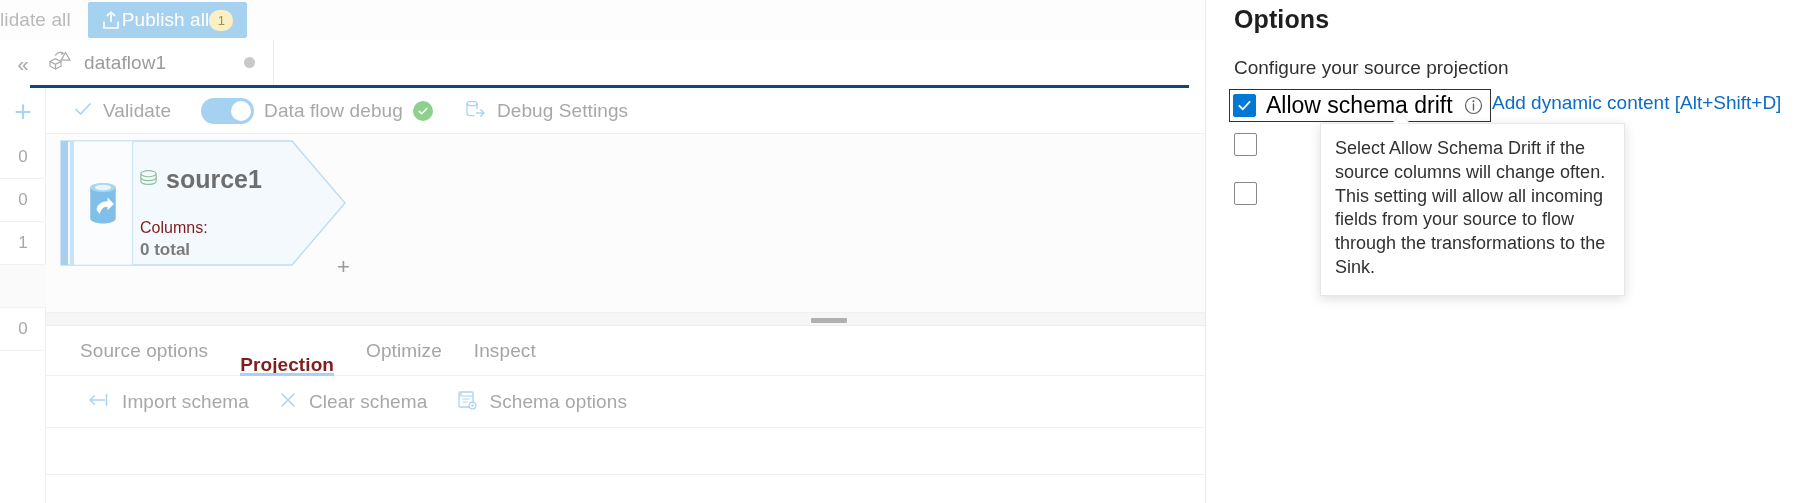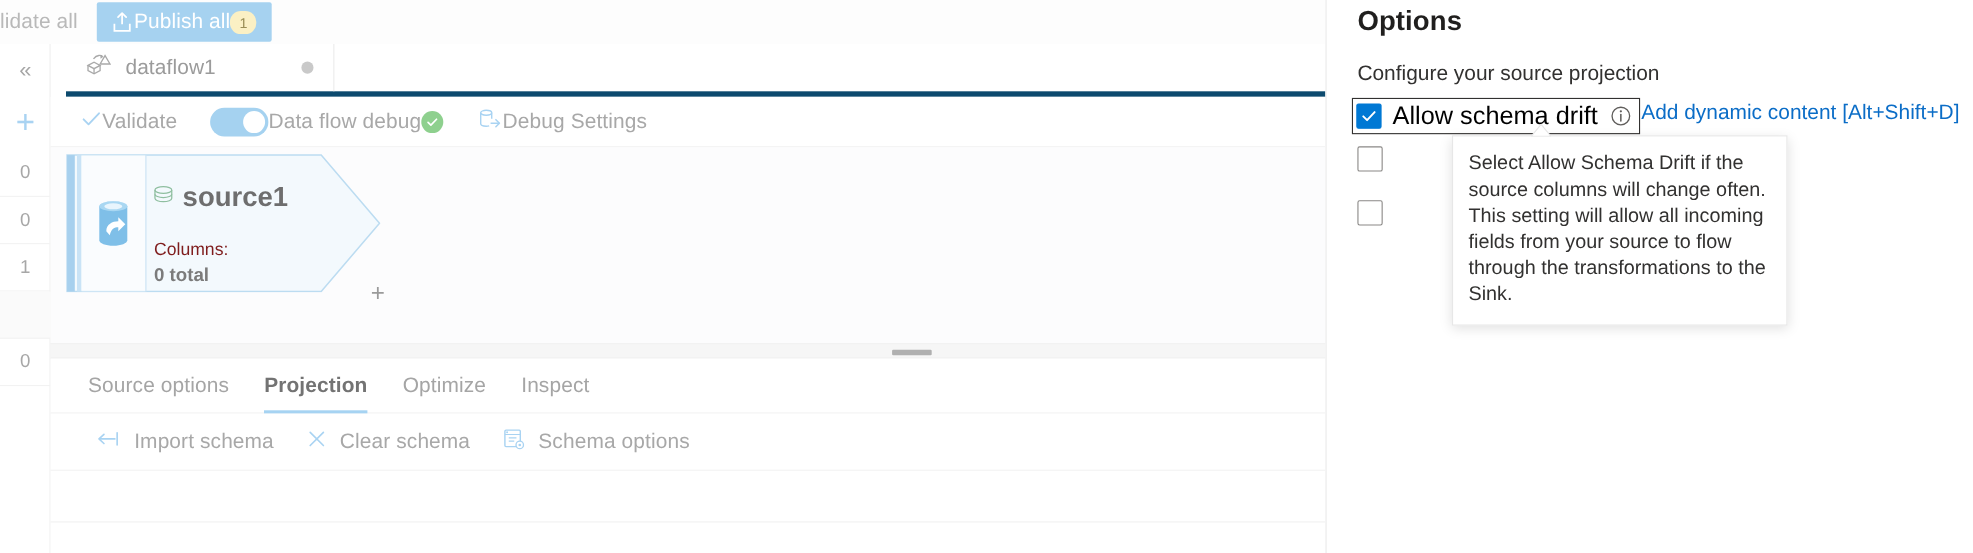--- a/index.html
+++ b/index.html
@@ -107,24 +107,24 @@
     font-size: 17px;
     border-bottom: 1px solid #f2f2f2;
     cursor: pointer;
   }
   .rail-row.spacer { background: #fafafa; border-bottom: 1px solid #f2f2f2; }
   .rail-row.blank { border-bottom: none; }
 
   
   .tabstrip {
     position: absolute;
-    left: 60px; top: 40px;
+    left: 30px; top: 40px;
     width: 1159px; height: 48px;
     background: #ffffff;
-    border-bottom: 5px solid #0c4a6e;
+    border-bottom: 3px solid #0c4a6e;
     display: flex;
     align-items: stretch;
   }
   .df-tab {
     width: 244px;
     border-right: 1px solid #ececec;
     display: flex;
     align-items: center;
     padding-left: 16px;
     gap: 12px;
@@ -151,21 +151,21 @@
     background: #ffffff;
     border-bottom: 1px solid #f0f0f0;
     display: flex;
     align-items: center;
     padding-left: 27px;
     gap: 0;
   }
   .act-item {
     display: flex;
     align-items: center;
-    gap: 0;
+    gap: 10px;
     margin-right: 30px;
     cursor: pointer;
     white-space: nowrap;
   }
   .act-item .act-label {
     color: #a8a8a8;
     font-size: 19px;
     letter-spacing: .1px;
   }
   .toggle-sw {
@@ -281,21 +281,21 @@
     position: relative;
     height: 50px;
     display:flex; align-items:center;
     margin-right: 32px;
     color: #a5a5a5;
     font-size: 19px;
     cursor: pointer;
     white-space: nowrap;
     letter-spacing: .1px;
   }
-  .btab.active { color: #737373; font-weight: 700; }
+  .btab.active { color: #7f1d1d; font-weight: 700; align-items: flex-end; }
   .btab.active::after {
     content: "";
     position: absolute;
     left: 0; right: 0; bottom: 0;
     height: 3px;
     background: #a6d3f2;
   }
   .btab .prev-dot {
     width: 13px; height: 13px;
     border-radius: 50%;

